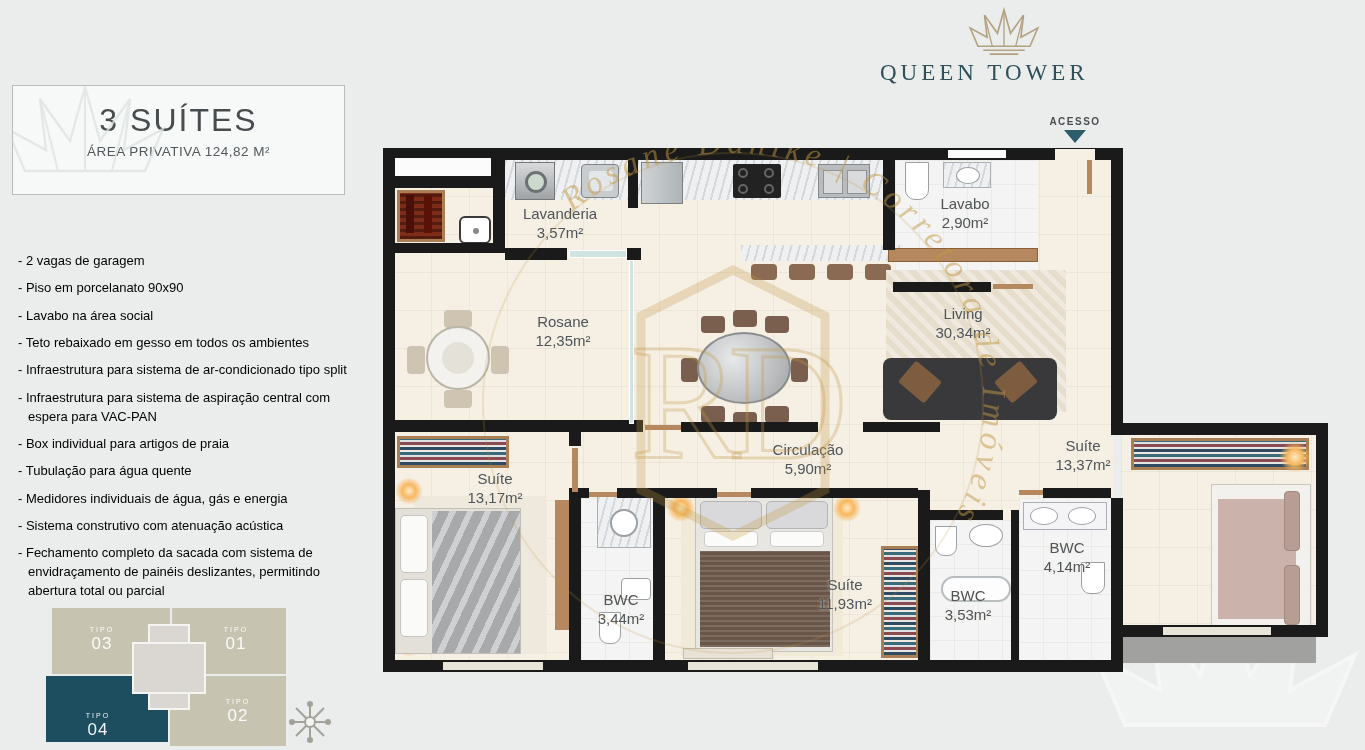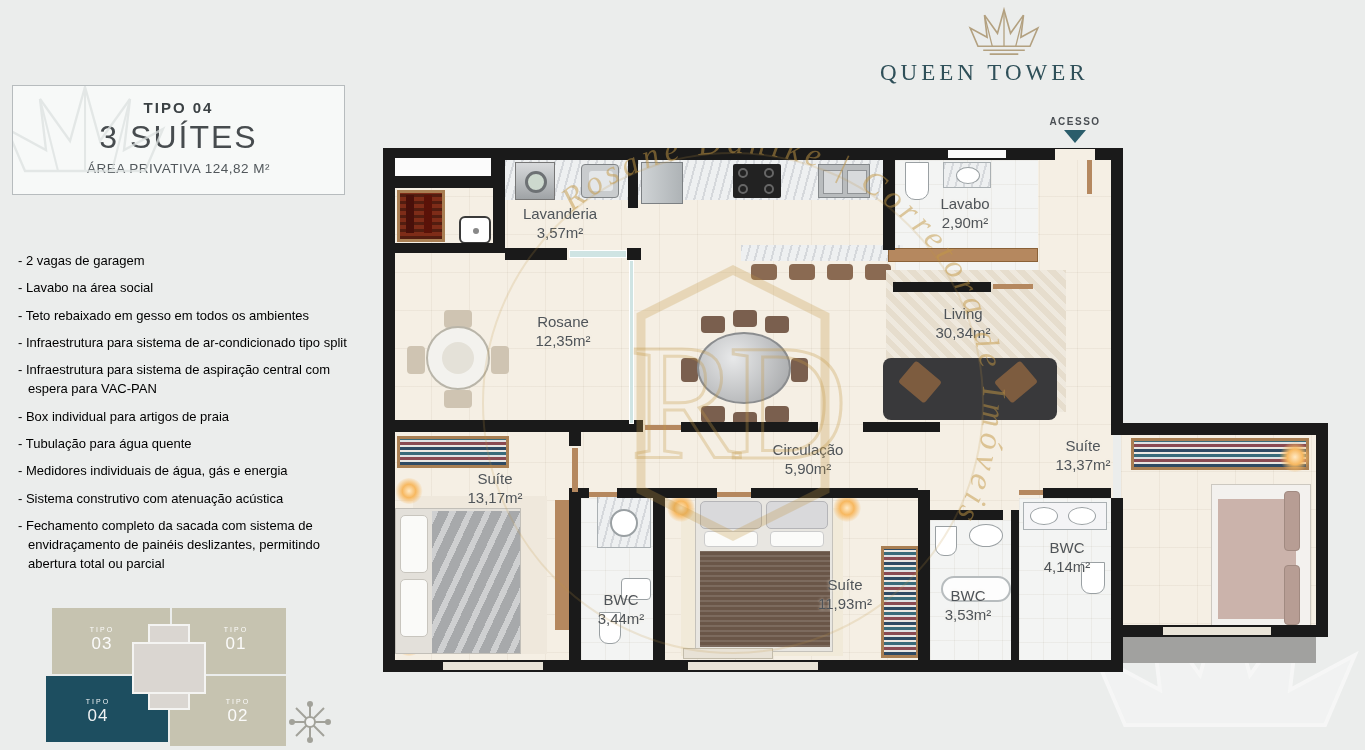--- a/index.html
+++ b/index.html
@@ -86,27 +86,27 @@
   <path d="M60 6 L60 62 M30 14 L42 62 M90 14 L78 62" fill="none" stroke="#b3a180" stroke-width="2"></path>
   <path d="M28 68 L92 68 M38 74 L82 74" stroke="#b3a180" stroke-width="2.5"></path>
 </svg>
 <div class="brand-title">QUEEN TOWER</div>
 
 <div class="unit-card">
   <svg class="card-crown" width="180" height="120" viewBox="0 0 120 80">
     <path d="M20 62 L8 34 L34 48 L30 14 L50 42 L60 6 L70 42 L90 14 L86 48 L112 34 L100 62 Z" fill="none" stroke="#dde2e1" stroke-width="1.6"></path>
     <path d="M60 6 L60 62 M30 14 L42 62 M90 14 L78 62" fill="none" stroke="#dde2e1" stroke-width="1.4"></path>
   </svg>
-  <div class="card-tipo">TIPO 04</div>
   <div class="card-title">3 SUÍTES</div>
   <div class="card-area">ÁREA PRIVATIVA 124,82 M²</div>
 </div>
 
 <ul class="features">
   <li>2 vagas de garagem</li>
+  <li>Piso em porcelanato 90x90</li>
   <li>Lavabo na área social</li>
   <li>Teto rebaixado em gesso em todos os ambientes</li>
   <li>Infraestrutura para sistema de ar-condicionado tipo split</li>
   <li>Infraestrutura para sistema de aspiração central com espera para VAC-PAN</li>
   <li>Box individual para artigos de praia</li>
   <li>Tubulação para água quente</li>
   <li>Medidores individuais de água, gás e energia</li>
   <li>Sistema construtivo com atenuação acústica</li>
   <li>Fechamento completo da sacada com sistema de envidraçamento de painéis deslizantes, permitindo abertura total ou parcial</li>
 </ul>
@@ -346,21 +346,21 @@
   <div class="kcore" style="left:110px;top:28px;width:38px;height:82px"></div>
   <div class="kcore" style="left:94px;top:46px;width:70px;height:48px"></div>
   <div class="klabel" style="left:62px;top:42px">
     <span class="t">TIPO</span>
     <span class="n">03</span>
   </div>
   <div class="klabel" style="left:196px;top:42px">
     <span class="t">TIPO</span>
     <span class="n">01</span>
   </div>
-  <div class="klabel" style="left:58px;top:114px">
+  <div class="klabel" style="left:58px;top:128px">
     <span class="t">TIPO</span>
     <span class="n">04</span>
   </div>
   <div class="klabel" style="left:198px;top:114px">
     <span class="t">TIPO</span>
     <span class="n">02</span>
   </div>
   <svg style="position:absolute;left:248px;top:102px" width="44" height="44" viewBox="0 0 44 44">
     <g stroke="#a2a29a" stroke-width="2" fill="none">
       <line x1="22" y1="2" x2="22" y2="42"></line>

